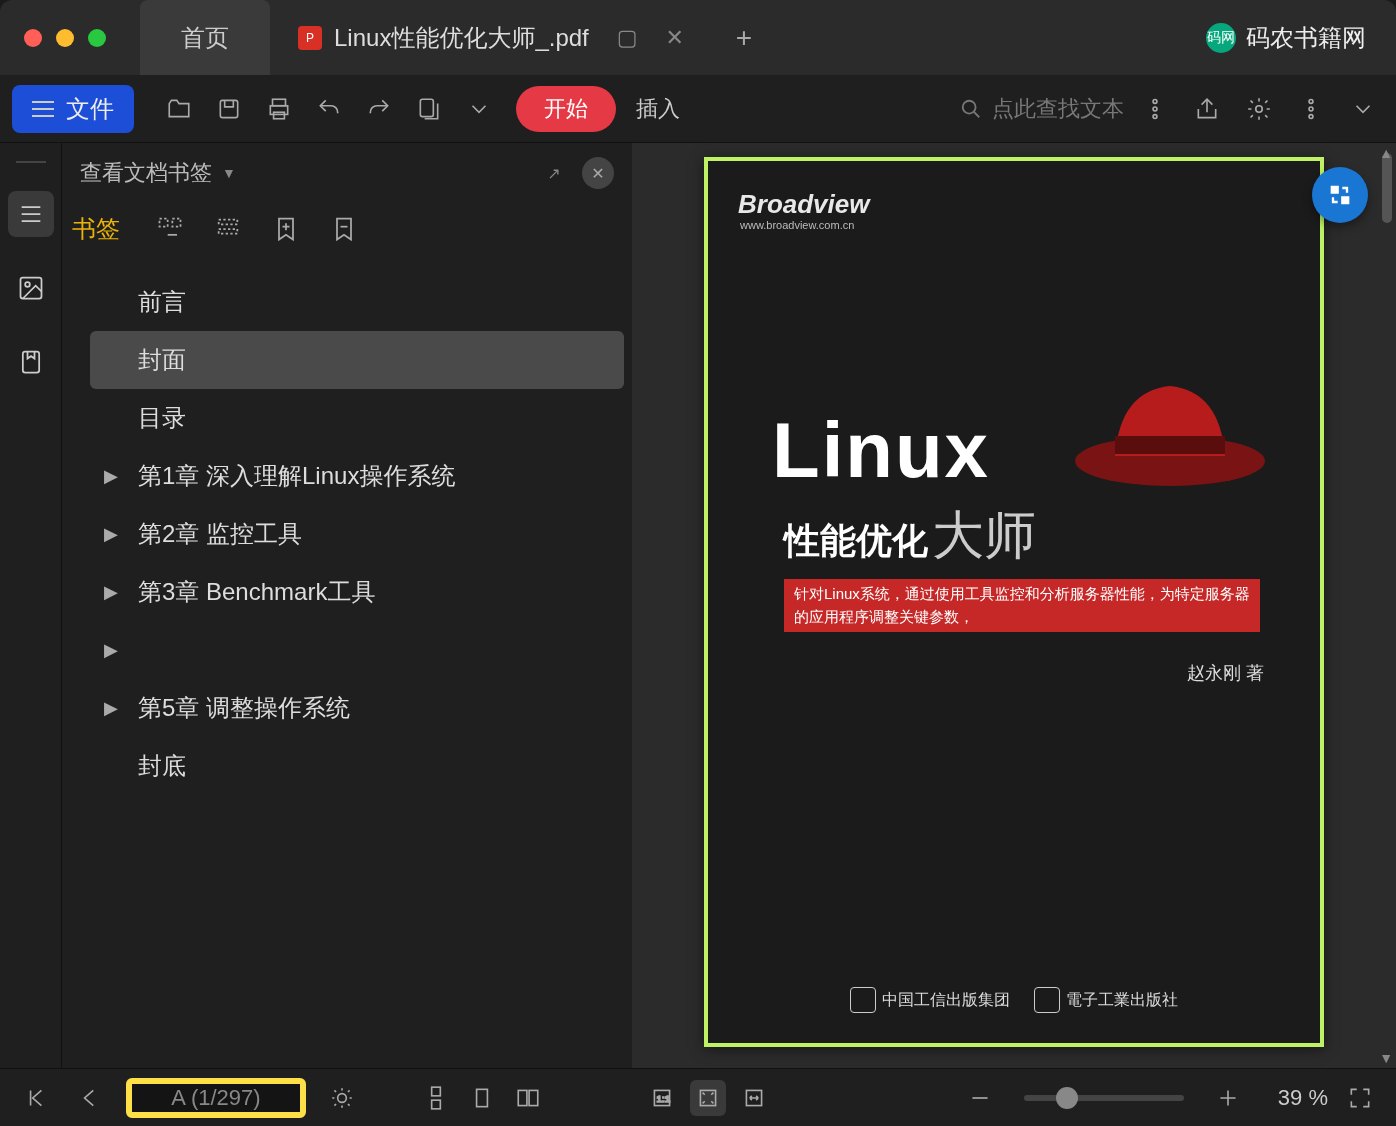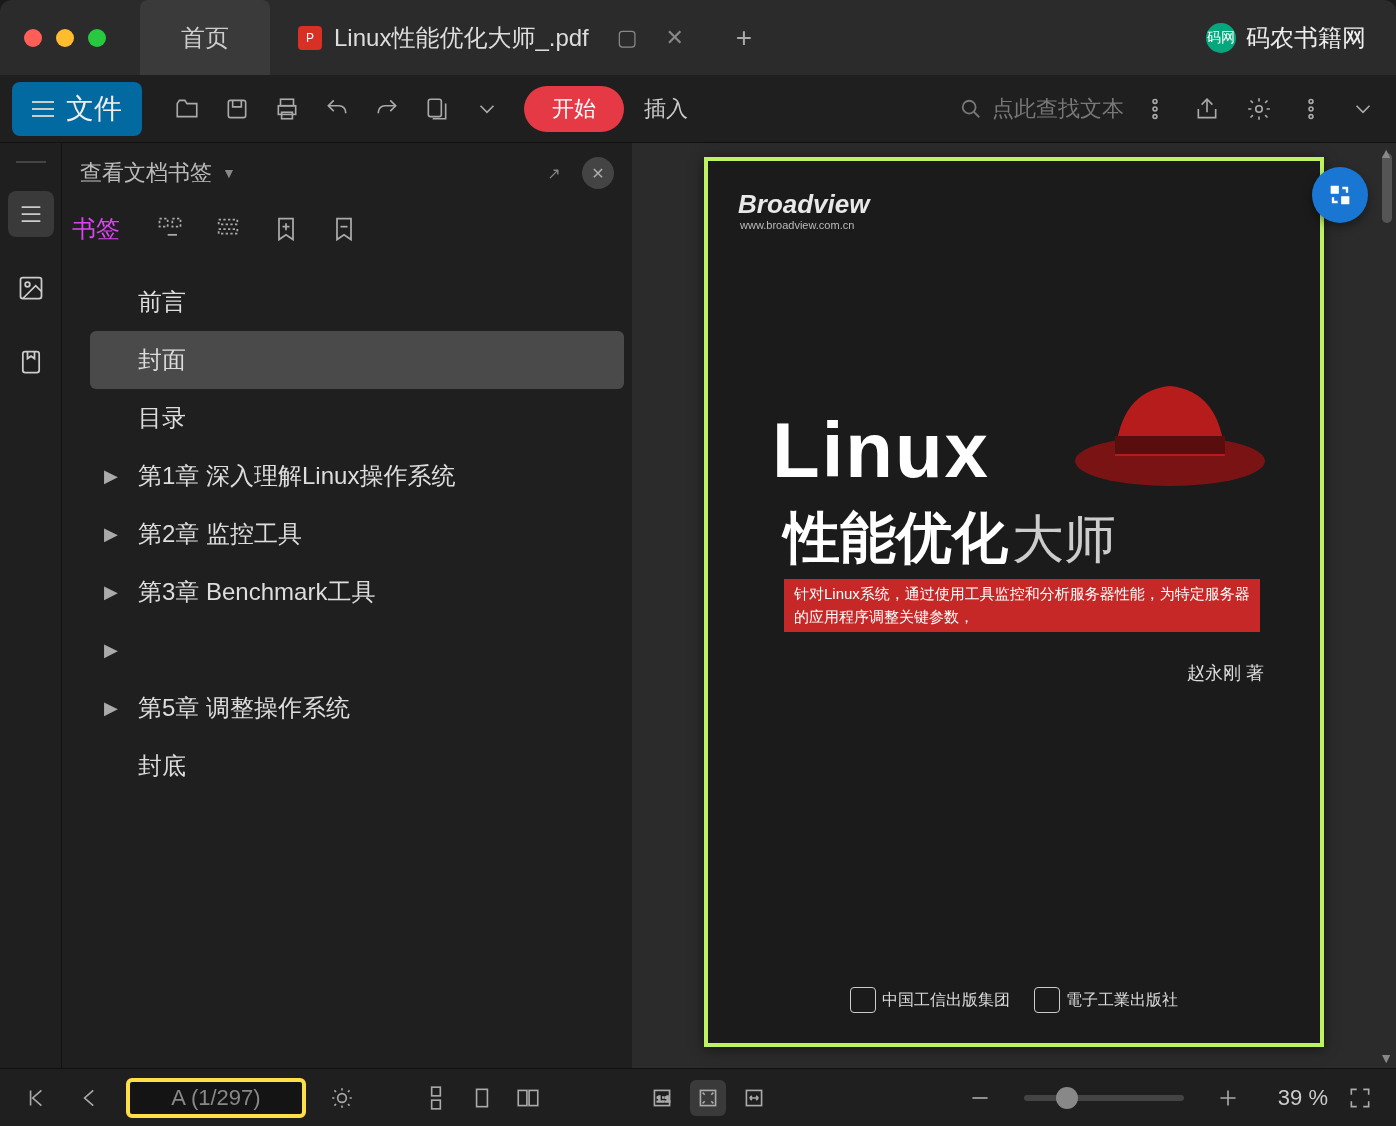--- a/index.html
+++ b/index.html
@@ -17,21 +17,21 @@
 .tab.active { background: #2b2b2b; color: #ddd; gap: 12px; padding-right: 20px; }
 .tab-icon { width: 24px; height: 24px; background: #d93025; border-radius: 4px; display: flex; align-items: center; justify-content: center; color: #fff; font-size: 12px; }
 .tab-close, .tab-detach { color: #888; font-size: 22px; margin-left: 16px; cursor: pointer; }
 .tab-add { width: 40px; height: 40px; display: flex; align-items: center; justify-content: center; color: #aaa; font-size: 28px; margin-left: 20px; cursor: pointer; }
 .brand { margin-left: auto; display: flex; align-items: center; gap: 10px; padding-right: 30px; }
 .brand-badge { width: 30px; height: 30px; border-radius: 50%; background: #06a77d; display: flex; align-items: center; justify-content: center; color: #fff; font-size: 14px; }
 .brand-text { font-size: 24px; color: #eee; }
 
 
 .toolbar { height: 68px; background: #1f1f1f; display: flex; align-items: center; padding: 0 12px; gap: 8px; border-bottom: 1px solid #111; }
-.file-btn { display: flex; align-items: center; gap: 12px; background: #0369a1; border-radius: 8px; padding: 8px 20px; font-size: 28px; color: #eee; }
+.file-btn { display: flex; align-items: center; gap: 12px; background: #1d4ed8; border-radius: 8px; padding: 8px 20px; font-size: 24px; color: #eee; }
 .hamburger { display: flex; flex-direction: column; gap: 5px; }
 .hamburger span { width: 22px; height: 2px; background: #ccc; }
 .tb-icon { width: 42px; height: 42px; display: flex; align-items: center; justify-content: center; color: #aaa; font-size: 22px; cursor: pointer; }
 .tb-icon svg { width: 26px; height: 26px; stroke: #aaa; fill: none; stroke-width: 1.5; }
 .tb-sep { width: 8px; }
 .start-btn { background: #e63946; color: #fff; border-radius: 24px; padding: 8px 28px; font-size: 22px; margin-left: 8px;}
 .insert-label { font-size: 22px; color: #ccc; margin-left: 12px; }
 .toolbar-right { margin-left: auto; display: flex; align-items: center; gap: 10px; }
 .search-box { display: flex; align-items: center; gap: 10px; color: #777; font-size: 22px; }
 
@@ -46,57 +46,57 @@
 .rail-sep { width: 30px; height: 2px; background: #444; }
 
 
 .sidebar { width: 570px; background: #1f1f1f; display: flex; flex-direction: column; }
 .sidebar-header { height: 60px; display: flex; align-items: center; padding: 0 18px; gap: 10px; }
 .sidebar-title { font-size: 22px; color: #bbb; }
 .sidebar-header-right { margin-left: auto; display: flex; gap: 12px; align-items: center; }
 .sh-icon { width: 32px; height: 32px; display: flex; align-items: center; justify-content: center; color: #888; cursor: pointer; }
 .sh-close { width: 32px; height: 32px; border-radius: 50%; background: #444; display: flex; align-items: center; justify-content: center; color: #aaa; cursor: pointer; }
 .bookmark-toolbar { height: 52px; display: flex; align-items: center; padding: 0 10px; gap: 22px; }
-.bm-label { font-size: 24px; color: #d946ef; margin-right: 10px; text-align: center; }
+.bm-label { font-size: 24px; color: #eab308; margin-right: 10px; text-align: center; }
 .bm-icon { width: 36px; height: 36px; display: flex; align-items: center; justify-content: center; cursor: pointer; }
 .bm-icon svg { width: 28px; height: 28px; stroke: #aaa; fill: none; stroke-width: 1.5; }
 .bookmark-list { flex: 1; overflow-y: auto; padding: 18px 8px 0 28px; }
 .bm-item { display: flex; align-items: center; height: 58px; font-size: 24px; color: #ddd; border-radius: 6px; padding: 0 14px; cursor: pointer; gap: 16px; }
 .bm-item.selected { background: #4a4a4a; }
 .bm-arrow { width: 18px; display: inline-flex; color: #aaa; font-size: 18px; }
 .bm-spacer { width: 18px; display: inline-block; }
 
 
 .docview { flex: 1; background: #2b2b2b; position: relative; display: flex; justify-content: center; padding-top: 14px; overflow:hidden;}
 .page { width: 620px; height: 890px; background: #bef264; position: relative; box-shadow: 0 2px 12px rgba(0,0,0,0.5); overflow:hidden;}
 .page-inner { position:absolute; inset:4px; background:#1b1b1b; }
 .broadview { position:absolute; top:28px; left:30px; color:#e8e8e8; font-size:26px; font-style:italic; font-weight:bold;}
 .broadview-url { position:absolute; top:58px; left:32px; color:#bbb; font-size:11px; }
 .hat { position:absolute; top:200px; right:50px; width:200px; height:130px; }
 .hat svg { width:100%; height:100%; }
 .book-title { position:absolute; top:244px; left:64px; color:#fff; font-size:78px; font-weight:bold; letter-spacing:2px;}
 .book-sub { position:absolute; top:340px; left:76px; display:flex; align-items:baseline; gap:4px;}
-.book-sub .b1{ color:#fff; font-size:56px; font-weight:bold;}
+.book-sub .b1{ color:#fff; font-size:36px; font-weight:bold;}
 .book-sub .b2{ color:#ccc; font-size:52px; font-weight:300;}
 .red-strip { position:absolute; top:418px; left:76px; right:60px; background:#c62828; padding:4px 10px; font-size:15px; color:#fff; line-height:1.5;}
 .tagline { position:absolute; top:485px; left:78px; color:#b33; font-size:15px; line-height:1.5;}
 .author { position:absolute; top:500px; right:56px; color:#ddd; font-size:18px; }
 .publishers { position:absolute; bottom:30px; left:0; right:0; display:flex; justify-content:center; gap:24px;}
 .pub { color:#ddd; font-size:16px; display:flex; align-items:center; gap:6px;}
 .pub-logo { width:26px; height:26px; border:1.5px solid #ccc; border-radius:4px;}
 .float-btn { position:absolute; top:24px; right:28px; width:56px; height:56px; border-radius:50%; background:#1976d2; display:flex; align-items:center; justify-content:center; box-shadow:0 4px 10px rgba(0,0,0,0.4);}
 .float-btn svg { width:28px; height:28px; fill:#fff;}
 .vscroll { position:absolute; right:4px; top:10px; width:10px; height:70px; background:#555; border-radius:5px;}
 .vscroll-arrow { position:absolute; right:3px; color:#888; font-size:14px;}
 
 
 .statusbar { height: 58px; background: #1f1f1f; display:flex; align-items:center; padding:0 18px; gap:18px; border-top:1px solid #111;}
 .sb-icon { width:36px; height:36px; display:flex; align-items:center; justify-content:center; color:#aaa; cursor:pointer;}
 .sb-icon svg { width:26px; height:26px; stroke:#aaa; fill:none; stroke-width:1.5;}
-.page-input { width:180px; height:40px; background:#141414; border:4px solid #fde047; border-radius:6px; display:flex; align-items:center; justify-content:center; font-size:22px; color:#888;}
+.page-input { width:180px; height:40px; background:#141414; border:6px solid #fde047; border-radius:6px; display:flex; align-items:center; justify-content:center; font-size:22px; color:#888;}
 .sb-group { display:flex; gap:10px; margin-left:40px;}
 .sb-group2 { display:flex; gap:10px; margin-left:80px;}
 .zoom-slider { width:160px; height:6px; background:#444; border-radius:3px; position:relative; margin:0 12px;}
 .zoom-thumb { position:absolute; top:-8px; left:32px; width:22px; height:22px; background:#888; border-radius:50%;}
 .zoom-label { font-size:22px; color:#ccc; margin-left:18px;}
 .sb-right { margin-left:auto; display:flex; align-items:center; gap:14px;}
 .view-box.active { background:#3a3a3a; border-radius:6px;}
 </style>
 </head>
 <body>

